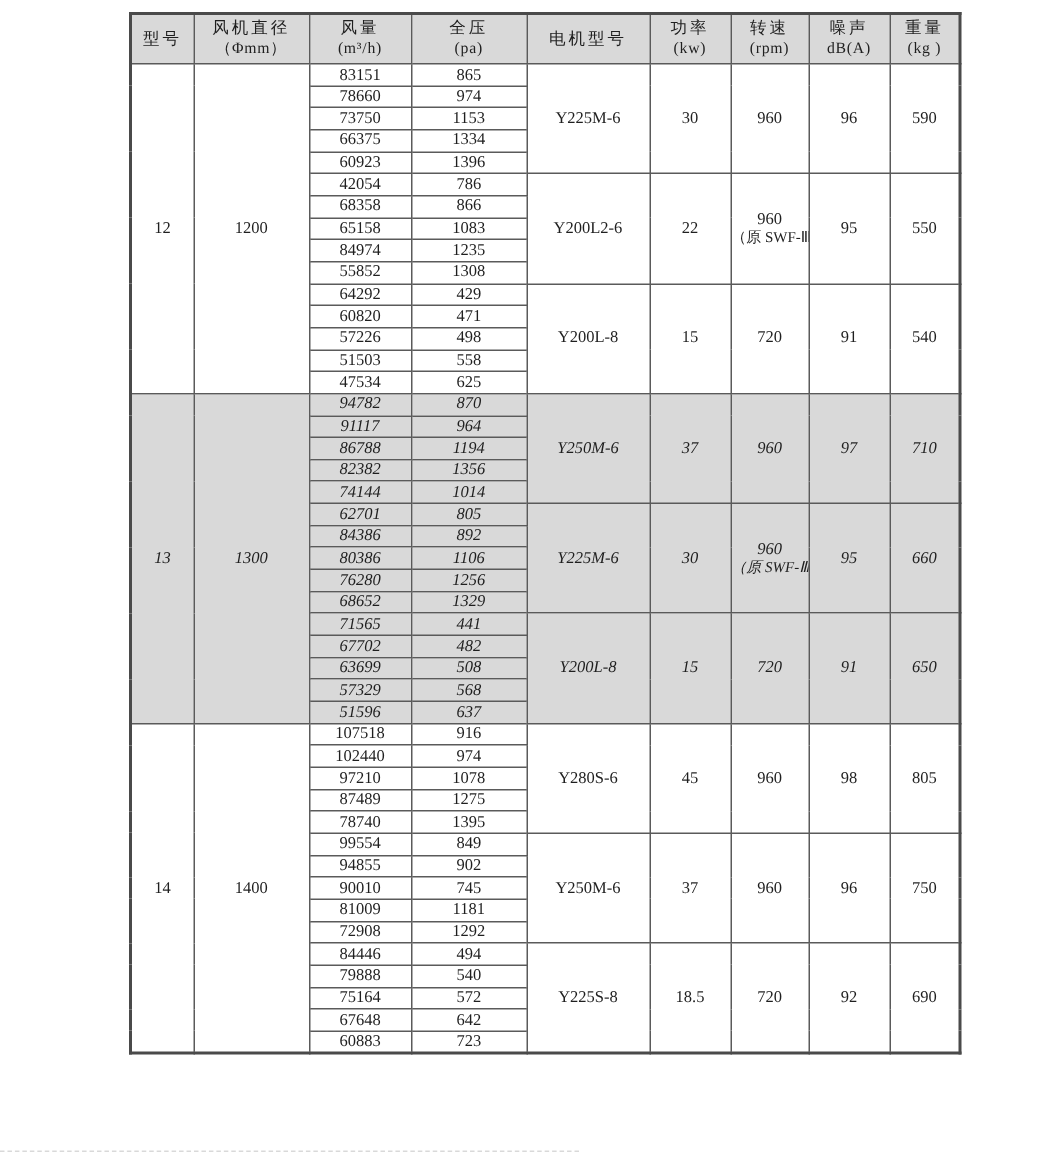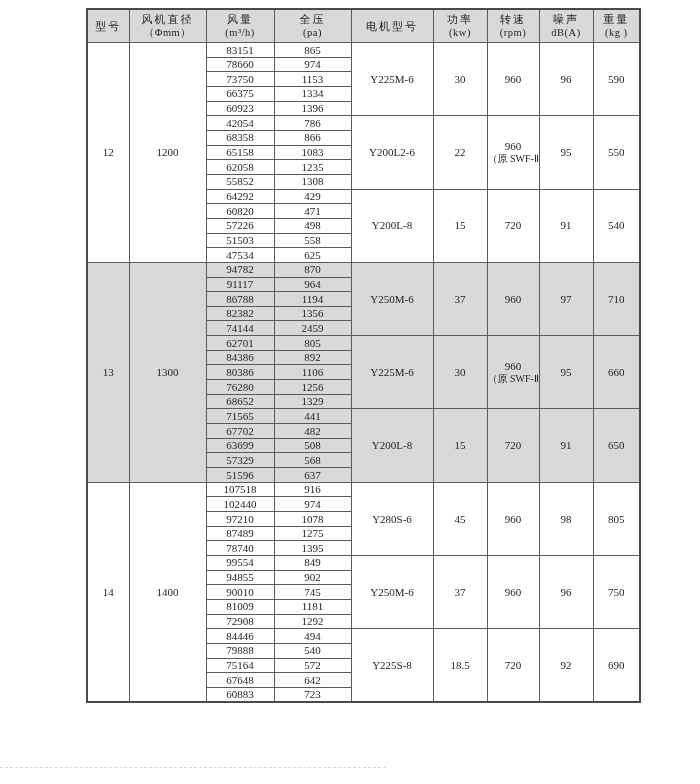--- a/index.html
+++ b/index.html
@@ -43,21 +43,21 @@
     height: 32px;
     line-height: 1.3;
   }
   .hdr-main { letter-spacing: 2px; }
   .hdr-sub  { font-size: 10.5px; letter-spacing: 0.5px; }
   table.spec td {
     font-size: 11px;
     line-height: 1.15;
   }
   table.spec tbody tr { height: 14.66px; }
-  table.spec td.shaded { background: #d9d9d9; }
+  table.spec td.shaded { background: #d9d9d9; font-style: italic; }
   .speed-note {
     display: block;
     font-size: 10px;
     white-space: nowrap;
   }
   .footer-dash {
     position: absolute;
     left: 0;
     top: 767px;
     width: 386px;
@@ -158,21 +158,21 @@
         </tr>
         <tr>
           <td>68358</td>
           <td>866</td>
         </tr>
         <tr>
           <td>65158</td>
           <td>1083</td>
         </tr>
         <tr>
-          <td>62058</td>
+          <td>84974</td>
           <td>1235</td>
         </tr>
         <tr>
           <td>55852</td>
           <td>1308</td>
         </tr>
         <tr>
           <td>64292</td>
           <td>429</td>
           <td rowspan="5">Y200L-8</td>
@@ -215,21 +215,21 @@
         <tr>
           <td class="shaded">86788</td>
           <td class="shaded">1194</td>
         </tr>
         <tr>
           <td class="shaded">82382</td>
           <td class="shaded">1356</td>
         </tr>
         <tr>
           <td class="shaded">74144</td>
-          <td class="shaded">2459</td>
+          <td class="shaded">1014</td>
         </tr>
         <tr>
           <td class="shaded">62701</td>
           <td class="shaded">805</td>
           <td class="shaded" rowspan="5">Y225M-6</td>
           <td class="shaded" rowspan="5">30</td>
           <td class="shaded" rowspan="5">960<span class="speed-note">（原 SWF-Ⅲ)</span></td>
           <td class="shaded" rowspan="5">95</td>
           <td class="shaded" rowspan="5">660</td>
         </tr>

